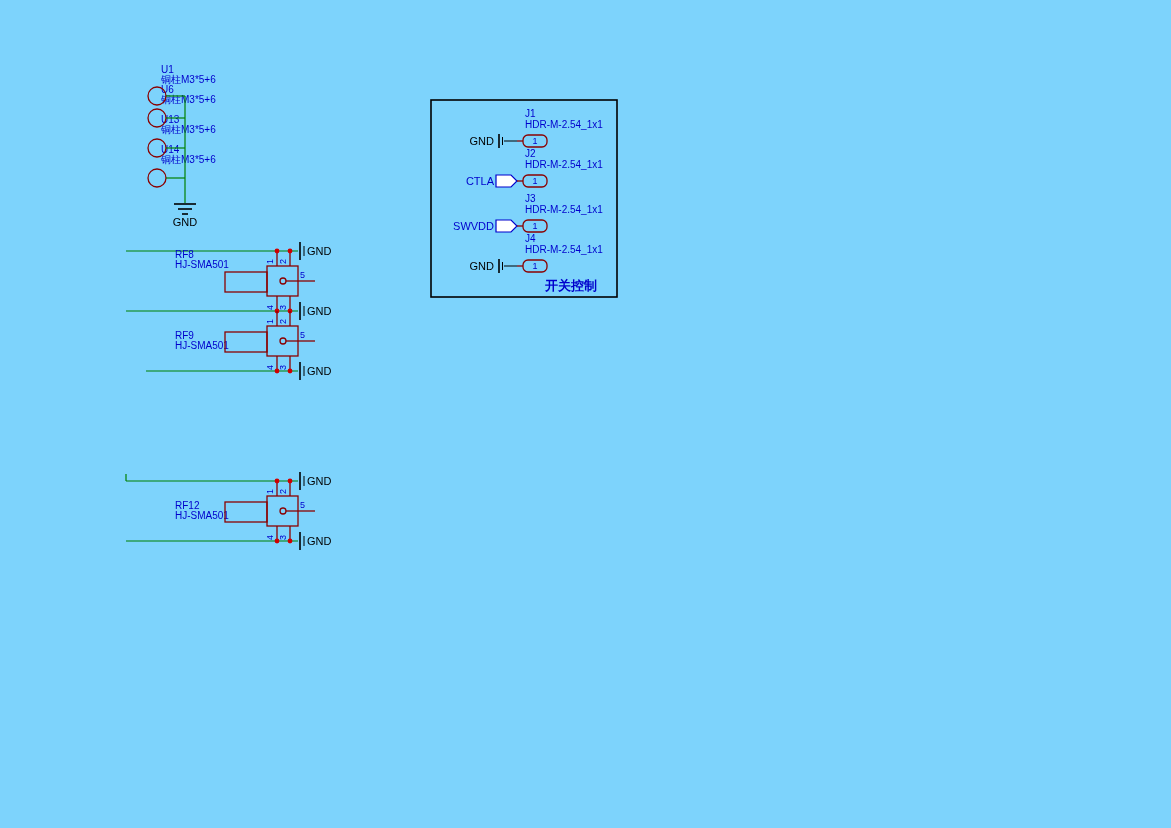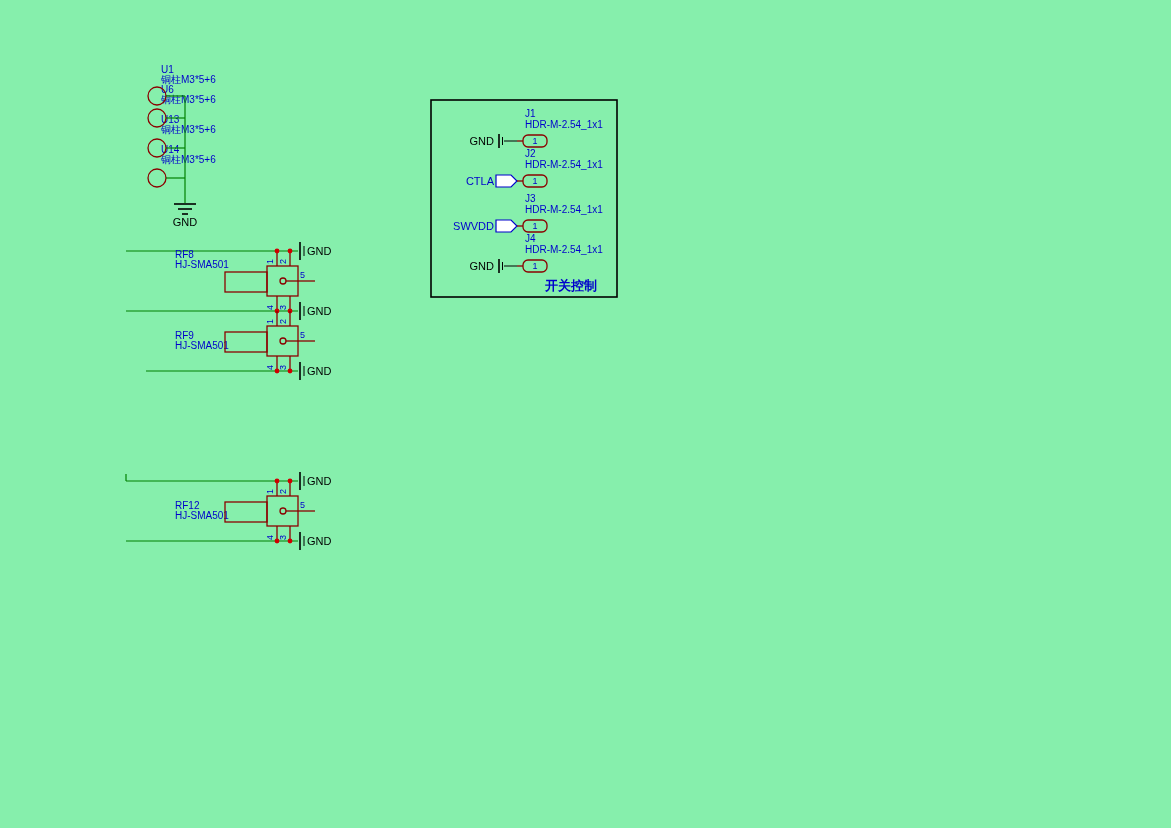--- a/index.html
+++ b/index.html
@@ -1,16 +1,16 @@
 <!DOCTYPE html>
 <html><head>
 <meta charset="utf-8">
 <style>
   html,body{margin:0;padding:0;background:#ffffff;}
-  .sheet{position:relative;width:1171px;height:828px;background:#86efac;overflow:hidden;}
+  .sheet{position:relative;width:1171px;height:828px;background:#7dd3fc;overflow:hidden;}
   svg text{font-family:"Liberation Sans",sans-serif;}
   .wire{stroke:#008000;stroke-width:1.2;fill:none;}
   .comp{stroke:#8B0000;stroke-width:1.3;fill:none;}
   .blk{stroke:#000000;stroke-width:1.6;fill:none;}
   .blkthin{stroke:#000000;stroke-width:1;fill:none;}
   .dot{fill:#CF0000;stroke:none;}
   .ref{fill:#0000CC;font-size:10px;}
   .pin{fill:#0000CC;font-size:9px;}
   .net{fill:#000000;font-size:11px;}
   .flag{stroke:#0000CC;stroke-width:1.2;fill:#ffffff;}

